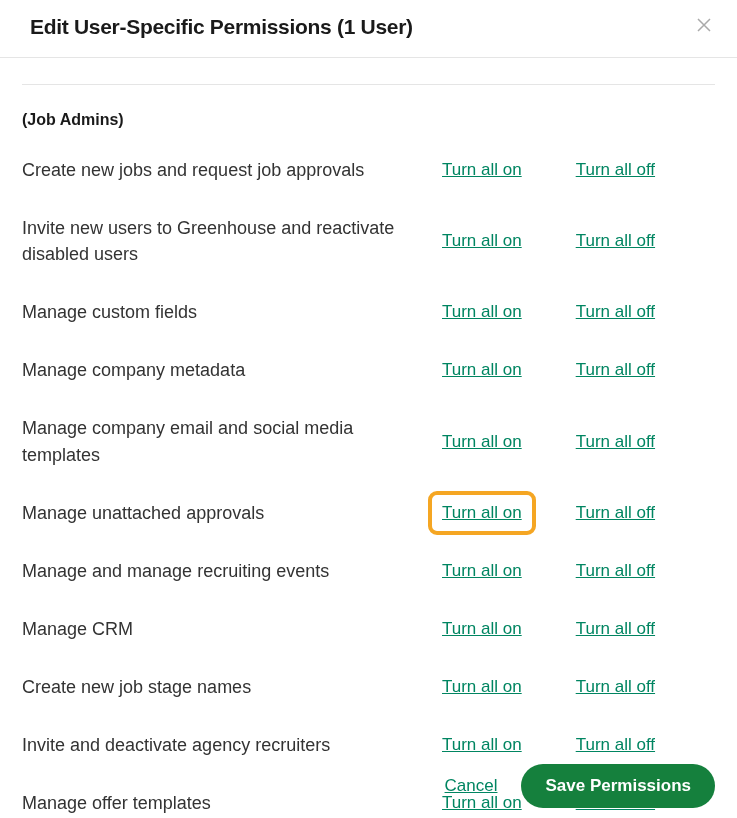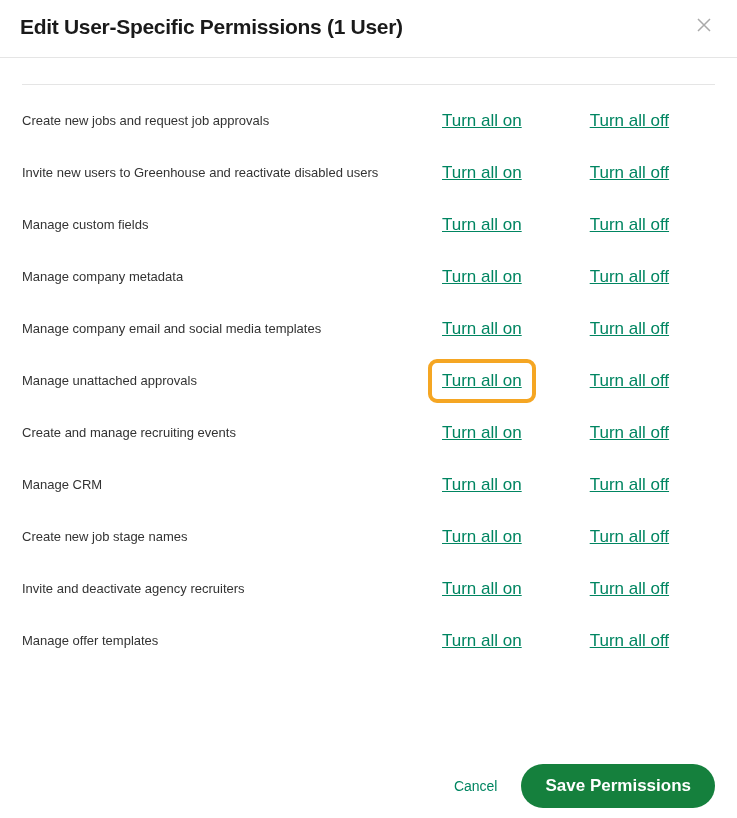--- a/index.html
+++ b/index.html
@@ -11,21 +11,21 @@
       font-family: -apple-system, BlinkMacSystemFont, "Segoe UI", Helvetica, Arial, sans-serif;
       background: #fff;
       width: 737px;
       height: 818px;
       position: relative;
     }
     .dialog-header {
       display: flex;
       justify-content: space-between;
       align-items: center;
-      padding: 14px 22px 18px 20px;
+      padding: 14px 22px 18px 30px;
       border-bottom: 1px solid #e5e5e5;
     }
     .dialog-title {
       font-size: 21px;
       font-weight: 700;
       color: #1a1a1a;
       letter-spacing: -0.3px;
     }
     .close-icon-btn {
       background: none;
@@ -58,30 +58,30 @@
       color: #1a1a1a;
       margin-bottom: 28px;
     }
     .perm-row {
       display: flex;
       align-items: center;
       margin-bottom: 32px;
     }
     .perm-label {
       flex: 0 0 420px;
-      font-size: 13px;
+      font-size: 18px;
       color: #333;
       line-height: 1.45;
       padding-right: 20px;
     }
     .perm-actions {
       flex: 1;
       display: flex;
       justify-content: flex-start;
-      gap: 68px;
+      gap: 54px;
     }
     .action-link {
       font-size: 17px;
       color: #008561;
       text-decoration: underline;
       font-weight: 500;
       cursor: pointer;
       background: none;
       border: none;
       padding: 0;
@@ -97,22 +97,23 @@
     }
     .footer {
       position: absolute;
       bottom: 10px;
       right: 22px;
       display: flex;
       align-items: center;
       gap: 24px;
     }
     .cancel-link {
-      font-size: 14px;
+      font-size: 17px;
       color: #008561;
+      text-decoration: underline;
       font-weight: 500;
       cursor: pointer;
       background: none;
       border: none;
       font-family: inherit;
     }
     .save-btn {
       background: #15803d;
       color: #fff;
       border: none;
@@ -133,20 +134,21 @@
     <span>
       <svg viewBox="0 0 14 14" fill="none">
           <path d="M1 1 L13 13 M13 1 L1 13"></path>
         </svg>
     </span>
   </button>
 </div>
 
 <div class="content">
   <div class="divider"></div>
+  <div class="section-label">(Job Admins)</div>
   <div id="perm-list">
       <div class="perm-row">
         <div class="perm-label">Create new jobs and request job approvals</div>
         <div class="perm-actions">
           <button class="action-link">Turn all on</button>
           <button class="action-link">Turn all off</button>
         </div>
       </div>
       <div class="perm-row">
         <div class="perm-label">Invite new users to Greenhouse and reactivate disabled users</div>
@@ -177,21 +179,21 @@
         </div>
       </div>
       <div class="perm-row">
         <div class="perm-label">Manage unattached approvals</div>
         <div class="perm-actions">
           <button class="action-link highlighted">Turn all on</button>
           <button class="action-link">Turn all off</button>
         </div>
       </div>
       <div class="perm-row">
-        <div class="perm-label">Create and manage recruiting events</div>
+        <div class="perm-label">Manage and manage recruiting events</div>
         <div class="perm-actions">
           <button class="action-link">Turn all on</button>
           <button class="action-link">Turn all off</button>
         </div>
       </div>
       <div class="perm-row">
         <div class="perm-label">Manage CRM</div>
         <div class="perm-actions">
           <button class="action-link">Turn all on</button>
           <button class="action-link">Turn all off</button>

